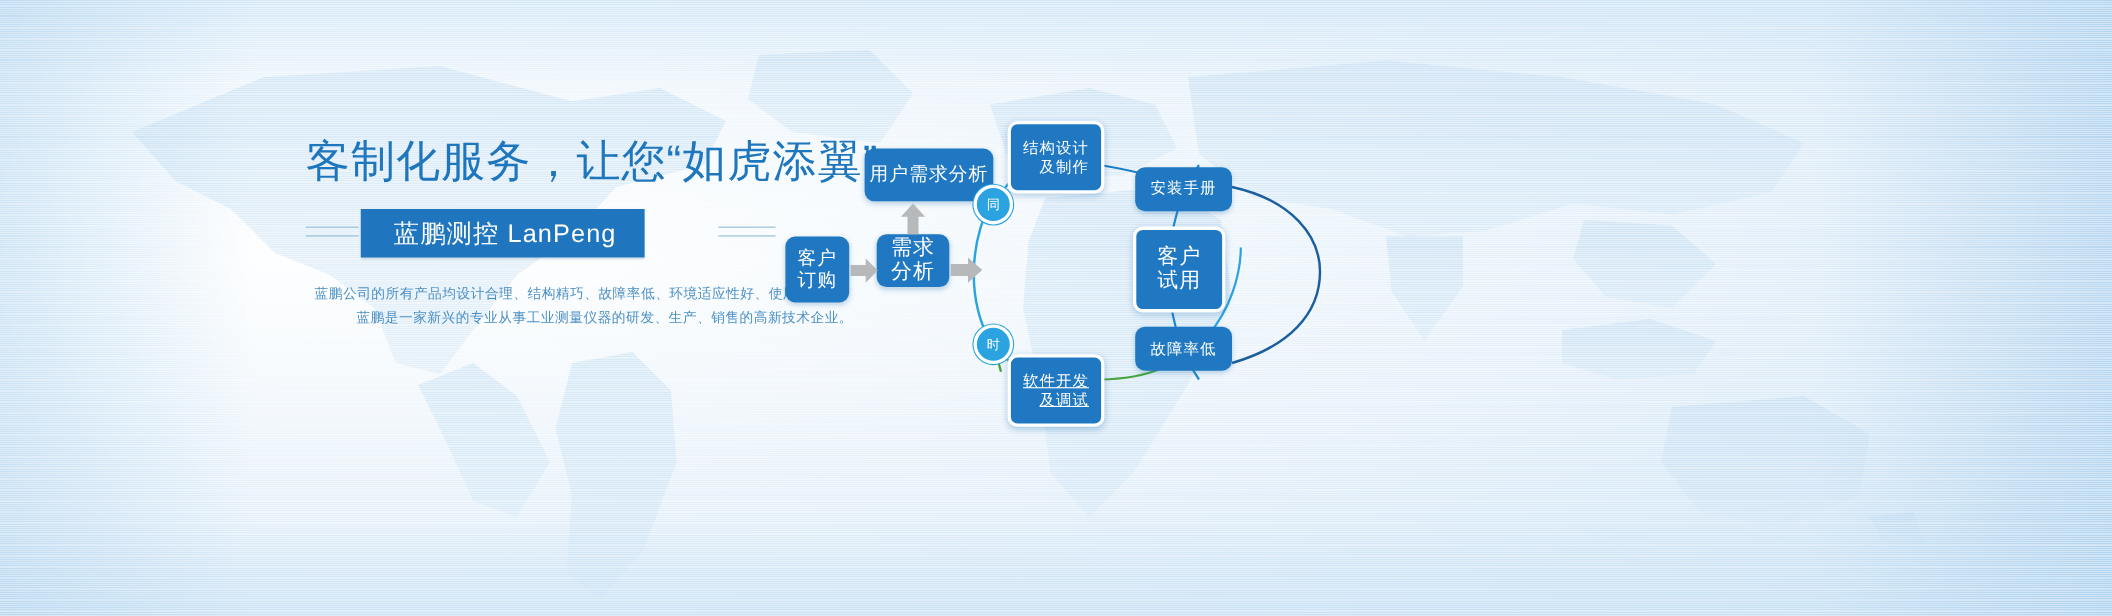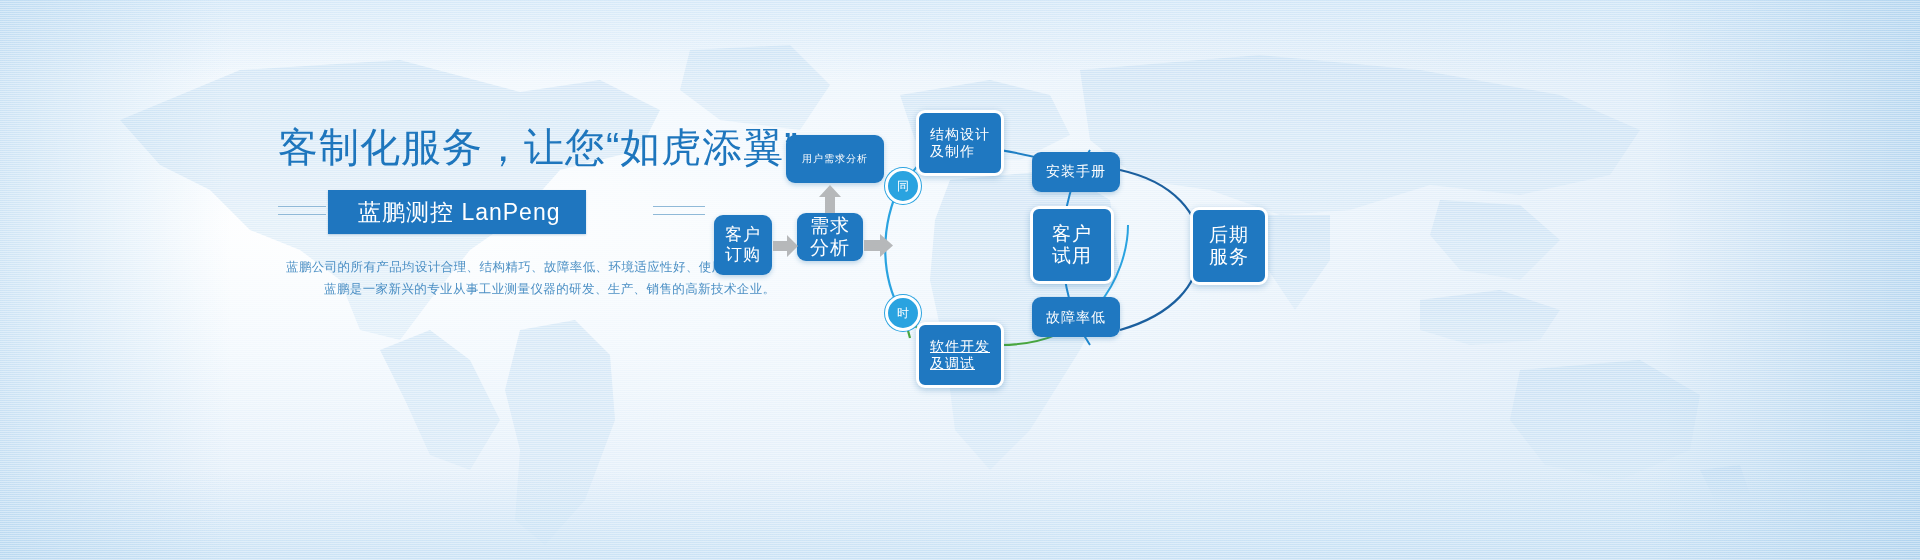--- a/index.html
+++ b/index.html
@@ -55,21 +55,21 @@
     color:#4b8fc4;font-size:12.5px;line-height:22px;letter-spacing:.4px;
     white-space:nowrap;
   }
   .desc .l1{margin-left:8px;}
   .desc .l2{margin-left:46px;}
 
   
   #flow{position:absolute;left:0;top:0;width:1920px;height:560px;z-index:8;}
   .node{
     position:absolute;background:#1f78c1;color:#fff;border-radius:9px;
-    display:flex;align-items:center;justify-content:center;text-align:left;
+    display:flex;align-items:center;justify-content:center;text-align:right;
     box-shadow:0 2px 5px rgba(31,110,170,.28);
     line-height:1.18;letter-spacing:1px;
   }
   .node.ring{border:3px solid #ffffff;box-shadow:0 2px 6px rgba(31,110,170,.30);}
   .badge{
     position:absolute;width:30px;height:30px;border-radius:50%;
     background:#2aa3e0;border:3px solid #ffffff;
     box-shadow:0 0 0 1px #2aa3e0;
     color:#fff;font-size:12px;display:flex;align-items:center;justify-content:center;
     z-index:12;
@@ -152,21 +152,21 @@
     <path d="M1120,170 C1175,182 1200,215 1200,247 C1200,285 1172,315 1120,330" fill="none" stroke="#1b5f9e" stroke-width="2.2"></path>
 
     <path d="M1090,150 C1055,200 1052,290 1090,345" fill="none" stroke="#1f88cf" stroke-width="2"></path>
 
     <path d="M1000,345 C1045,345 1075,330 1098,305" fill="none" stroke="#49a63f" stroke-width="2"></path>
     <path d="M1098,305 C1118,282 1128,250 1128,225" fill="none" stroke="#2aa3e0" stroke-width="2"></path>
   </svg>
 
   <div id="flow">
 
-    <div class="node" style="left:786px;top:135px;width:98px;height:48px;font-size:10px;">
+    <div class="node" style="left:786px;top:135px;width:117px;height:48px;font-size:17px;">
       <span>用户需求分析</span>
     </div>
 
     <div class="node" style="left:714px;top:215px;width:58px;height:60px;font-size:17px;white-space:pre-line;">
       <span>客户
 订购</span>
     </div>
 
     <div class="node" style="left:797px;top:213px;width:66px;height:48px;font-size:19px;white-space:pre-line;">
       <span>需求
@@ -189,24 +189,20 @@
 
     <div class="node ring" style="left:1030px;top:206px;width:78px;height:72px;font-size:19px;white-space:pre-line;">
       <span>客户
 试用</span>
     </div>
 
     <div class="node" style="left:1032px;top:297px;width:88px;height:40px;font-size:14px;">
       <span>故障率低</span>
     </div>
 
-    <div class="node ring" style="left:1190px;top:207px;width:72px;height:72px;font-size:19px;white-space:pre-line;">
-      <span>后期
-服务</span>
-    </div>
 
     <div class="badge" style="left:885px;top:168px;">
       <span>同</span>
     </div>
     <div class="badge" style="left:885px;top:295px;">
       <span>时</span>
     </div>
 
     <svg class="arrow" style="left:773px;top:233px;" width="26" height="26" viewBox="0 0 26 26">
       <path d="M0,8 L14,8 L14,2 L25,13 L14,24 L14,18 L0,18 Z" fill="#b6b8ba"></path>

